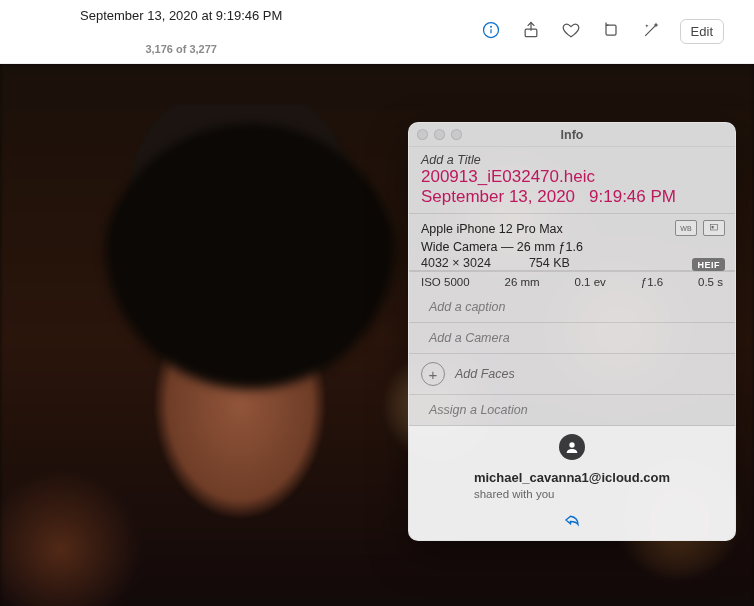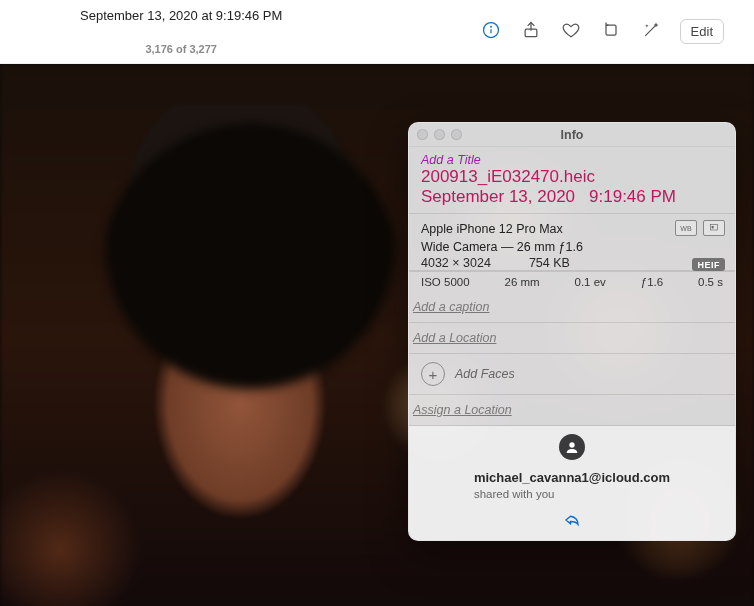--- a/index.html
+++ b/index.html
@@ -91,21 +91,21 @@
   }
   .traffic {
     position: absolute; left: 8px; top: 6px;
     display: flex; gap: 6px;
   }
   .traffic span {
     width: 11px; height: 11px; border-radius: 50%;
     background: #c9c9cb; border: 0.5px solid rgba(0,0,0,0.1);
   }
   .pop-section { padding: 6px 12px; border-bottom: 1px solid rgba(0,0,0,0.1); }
-  .placeholder { color: #a21caf; font-size: 12.5px; }
+  .placeholder { color: #404040; font-size: 12.5px; }
   .file-line, .date-line { font-size: 17px; color: #be185d; }
   .date-line { display: flex; gap: 14px; }
 
   .camera-sec { position: relative; }
   .camera-line { font-size: 12.5px; color: #222; line-height: 1.45; }
   .dims-row { display: flex; align-items: center; gap: 38px; font-size: 12.5px; }
   .heif-badge {
     position: absolute; right: 10px; top: 44px;
     font-size: 9px; font-weight: 600; color: #fff;
     background: #737373; border-radius: 3px; padding: 1.5px 5px;
@@ -116,21 +116,21 @@
     width: 22px; height: 16px; border: 1px solid #888; border-radius: 2px;
     display: flex; align-items: center; justify-content: center;
     font-size: 7px; color: #666; background: rgba(255,255,255,0.3);
   }
   .exif-row {
     display: flex; justify-content: space-between;
     border-top: 1px solid rgba(0,0,0,0.1);
     padding: 4px 12px; font-size: 11.5px; color: #333;
   }
 
-  .add-row { padding: 8px 4px; border-bottom: 1px solid rgba(0,0,0,0.1); text-decoration: underline; }
+  .add-row { padding: 8px 20px; border-bottom: 1px solid rgba(0,0,0,0.1); }
   .add-row.placeholder { color: #7a7a7a; }
   .faces-row { display: flex; align-items: center; gap: 10px; padding: 8px 12px; border-bottom: 1px solid rgba(0,0,0,0.1); }
   .plus-circle {
     width: 24px; height: 24px; border: 1px solid #8c8c8e; border-radius: 50%;
     display: flex; align-items: center; justify-content: center; color: #6a6a6c;
     font-size: 15px; line-height: 1; cursor: pointer;
   }
 
   .share-row {
     display: flex; align-items: center; gap: 10px;
@@ -238,21 +238,21 @@
     </div>
     <div class="exif-row">
       <span>ISO 5000</span>
       <span>26 mm</span>
       <span>0.1 ev</span>
       <span>ƒ1.6</span>
       <span>0.5 s</span>
     </div>
 
     <div class="add-row placeholder" style="font-style: italic;">Add a caption</div>
-    <div class="add-row placeholder" style="font-style: italic;">Add a Location</div>
+    <div class="add-row placeholder" style="font-style: italic;">Add a Camera</div>
 
     <div class="faces-row">
       <div class="plus-circle">+</div>
       <span style="color:#666; font-style: italic;">Add Faces</span>
     </div>
 
     <div class="add-row placeholder" style="font-style: italic;">Assign a Location</div>
 
     <div class="share-row">
       <div class="avatar">

